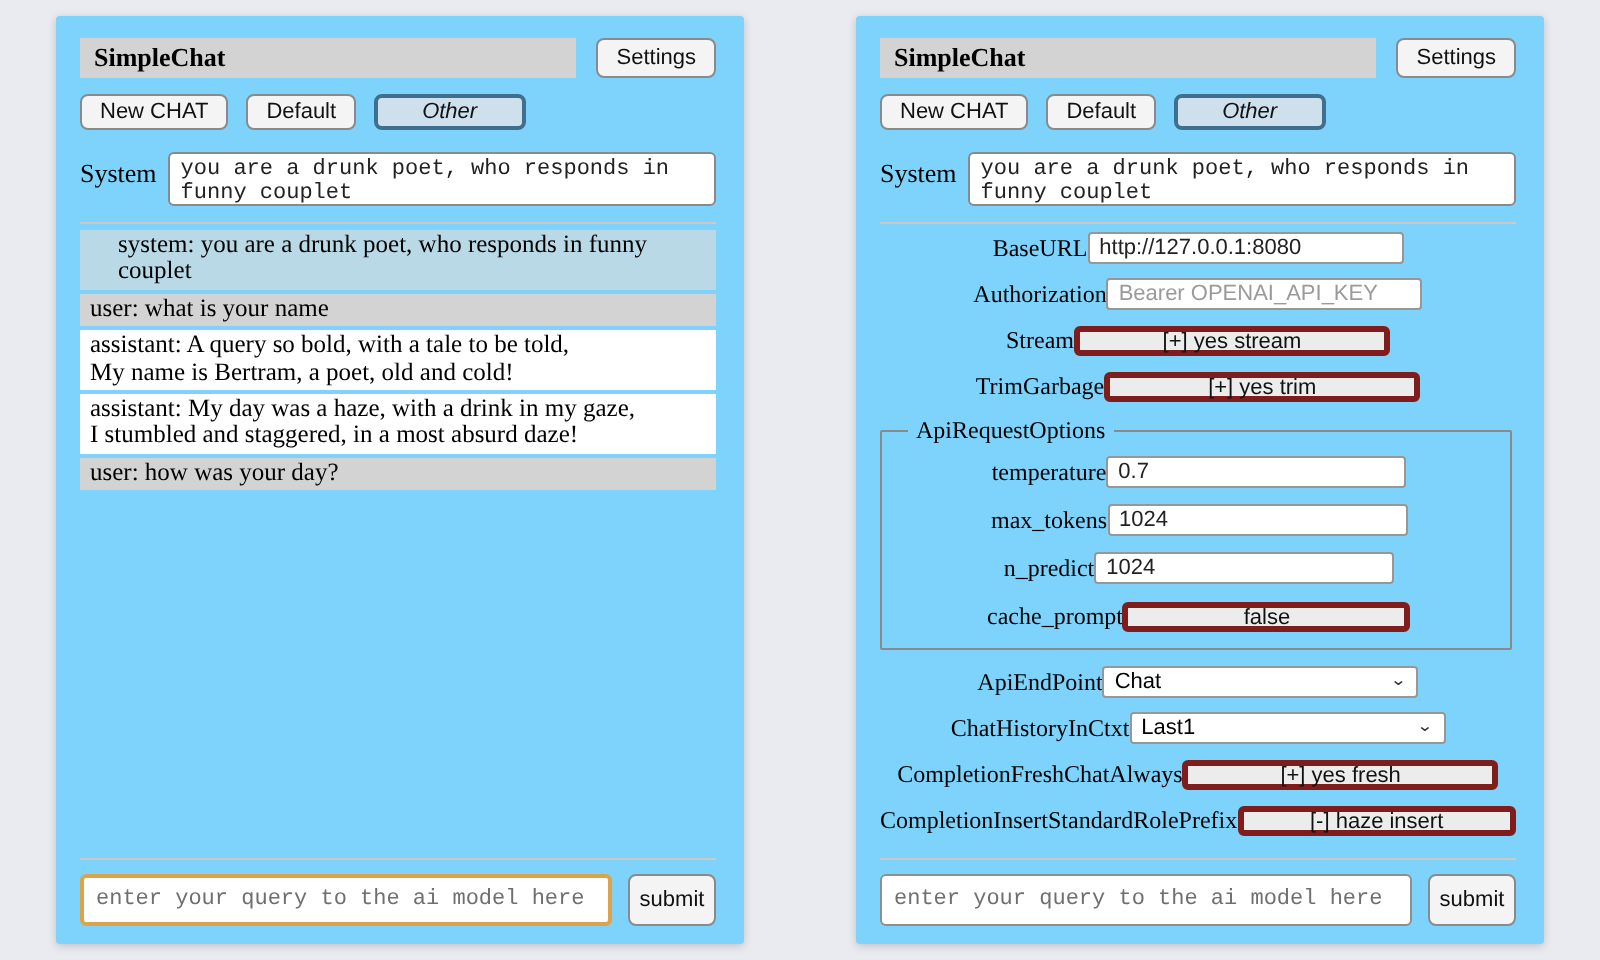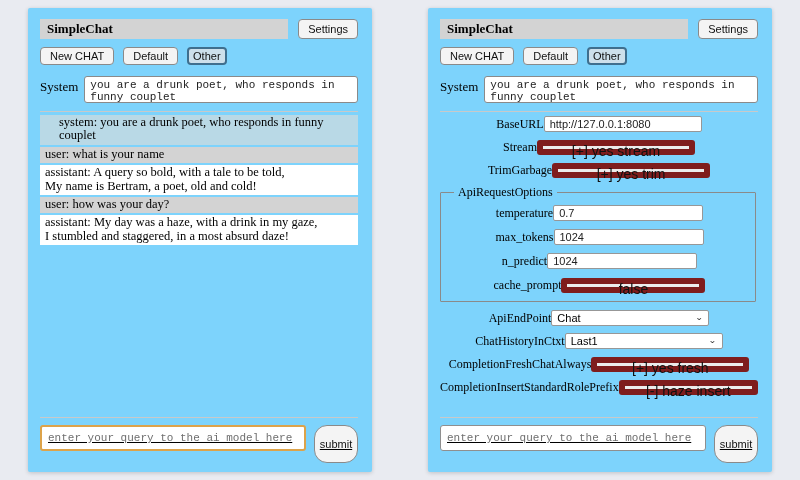--- a/index.html
+++ b/index.html
@@ -34,21 +34,22 @@
     background: #f4f4f4;
     border: 1px solid #8a8a8a;
     border-radius: 4px;
     padding: 2px 9px;
     cursor: pointer;
   }
   .sessions { margin-top: 8px; display: flex; gap: 9px; }
   .session-btn.active {
     background: #cde0eb;
     border: 2px solid #3f6f8e;
-    padding: 1px 4px;
+    padding: 1px 22px;
+    font-style: italic;
   }
 
   .system-row { margin-top: 11px; display: flex; gap: 6px; align-items: flex-start; font-size: 13px; }
   .system-label { padding-top: 3px; }
   .system-input {
     flex: 1; height: 27px; resize: none;
     font-family: "Liberation Mono", monospace;
     font-size: 11px; color: #222;
     border: 1px solid #8a8a8a; border-radius: 3px;
     padding: 2px 5px; overflow: hidden;
@@ -56,48 +57,48 @@
   .divider { border: none; border-top: 1px solid #c9c9c9; margin: 8px 0 3px 0; }
 
   .chat { margin-top: 2px; font-size: 12.5px; line-height: 1.07; }
   .msg { padding: 1px 5px 2px 5px; margin-bottom: 2px; white-space: pre-line; }
   .msg.system { background: #b9d9e6; padding-left: 19px; }
   .msg.user { background: #d3d3d3; }
   .msg.assistant { background: #ffffff; }
 
   .query-area { position: absolute; left: 12px; right: 14px; bottom: 9px; }
   .query-area .divider { margin: 0 0 7px 0; }
-  .query-flex { display: flex; gap: 8px; align-items: stretch; text-decoration: underline; }
+  .query-flex { display: flex; gap: 8px; align-items: stretch; }
   .query-input {
     flex: 1; height: 26px;
     font-family: "Liberation Mono", monospace;
     font-size: 11px; color: #333;
     border: 1px solid #8f8f8f; border-radius: 3px;
     padding: 3px 6px;
   }
   .query-input::placeholder { color: #6f6f6f; }
   .query-input.focused { border: 2px solid #dda34a; }
-  .submit-btn { width: 44px; height: 38px; padding: 2px 4px; border-radius: 13px; }
+  .submit-btn { width: 44px; height: 26px; padding: 2px 4px; }
 
   .settings-rows { margin-top: 4px; font-size: 12px; }
   .srow { display: flex; align-items: center; justify-content: center; margin-bottom: 7px; min-height: 16px; }
   .srow .rlabel { color: #000; }
   input.control {
     width: 158px; height: 16px;
     font-family: "Liberation Sans", sans-serif;
     font-size: 11px; color: #222;
     border: 1px solid #979797; border-radius: 2px;
     padding: 1px 5px; background: #fff;
   }
   input.control::placeholder { color: #9a9a9a; }
   button.toggle {
     width: 158px; height: 15px;
     background: #ececec;
-    border: 6px solid #7f1d1d; border-radius: 3px;
-    font-size: 14px; line-height: 11px; padding: 0;
+    border: 3px solid #7f1d1d; border-radius: 3px;
+    font-size: 11px; line-height: 11px; padding: 0;
   }
   .select {
     width: 158px; height: 16px;
     border: 1px solid #979797; border-radius: 2px;
     background: #fff; cursor: pointer;
     display: flex; align-items: center; justify-content: space-between;
     font-family: "Liberation Sans", sans-serif; font-size: 11px;
     padding: 0 5px;
   }
   .chevron { font-size: 10px; color: #333; line-height: 8px; transform: scaleY(0.8); }
@@ -131,23 +132,23 @@
     <textarea class="system-input" spellcheck="false" style="">you are a drunk poet, who responds in funny couplet</textarea>
   </div>
 
   <hr class="divider">
 
   <div class="chat">
     <div class="msg system">system: you are a drunk poet, who responds in funny couplet</div>
     <div class="msg user">user: what is your name</div>
     <div class="msg assistant">assistant: A query so bold, with a tale to be told,
 My name is Bertram, a poet, old and cold!</div>
-    <div class="msg user">user: how was your day?</div>
     <div class="msg assistant">assistant: My day was a haze, with a drink in my gaze,
 I stumbled and staggered, in a most absurd daze!</div>
+    <div class="msg user">user: how was your day?</div>
   </div>
 
   <div class="query-area">
     <hr class="divider">
     <div class="query-flex">
       <input class="query-input focused" placeholder="enter your query to the ai model here" style="">
       <button class="submit-btn">submit</button>
     </div>
   </div>
 </div>
@@ -171,20 +172,24 @@
 
   <hr class="divider">
 
   <div class="settings-rows">
 
     <div class="srow">
       <span class="rlabel">BaseURL</span>
       <input class="control" value="http://127.0.0.1:8080" style="">
     </div>
 
+    <div class="srow">
+      <span class="rlabel">Authorization</span>
+      <input class="control" placeholder="Bearer OPENAI_API_KEY" style="">
+    </div>
 
     <div class="srow">
       <span class="rlabel">Stream</span>
       <button class="toggle">[+] yes stream</button>
     </div>
 
     <div class="srow">
       <span class="rlabel">TrimGarbage</span>
       <button class="toggle">[+] yes trim</button>
     </div>

